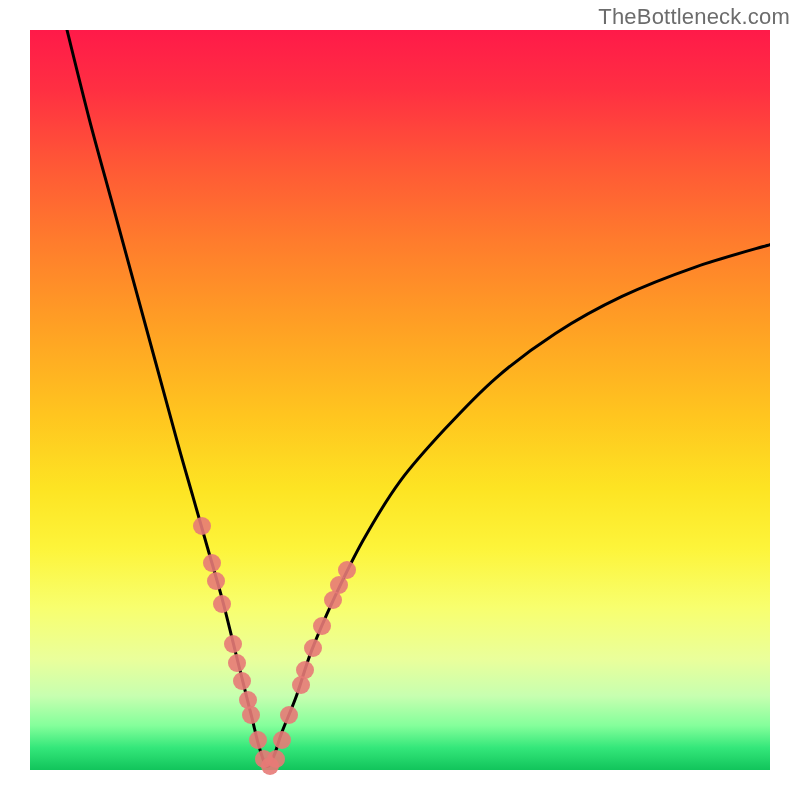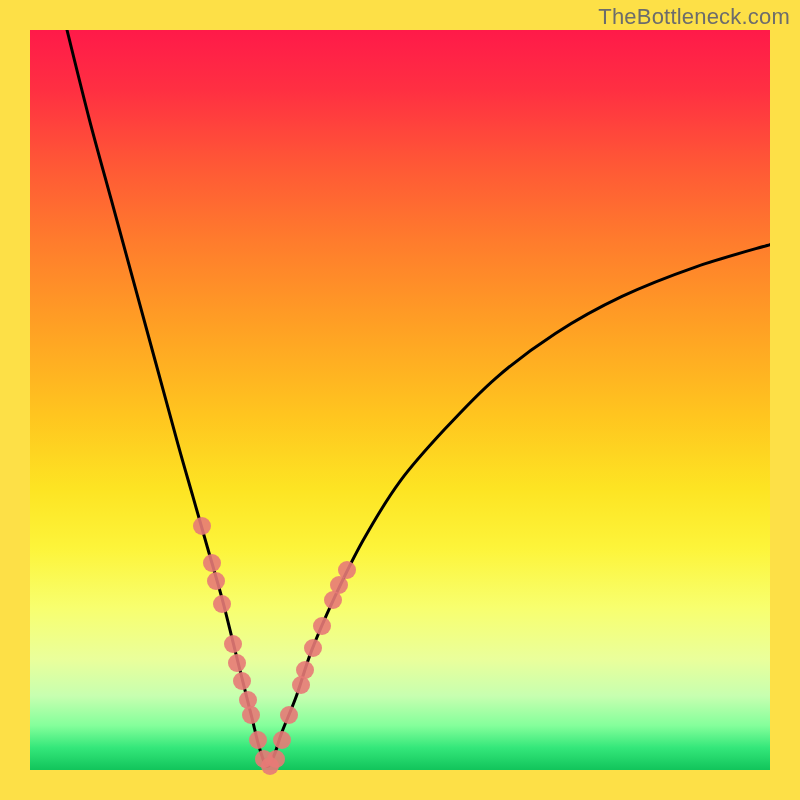--- a/index.html
+++ b/index.html
@@ -1,17 +1,17 @@
 <!DOCTYPE html>
 <html><head>
 <meta charset="utf-8">
 <style>
   * { margin: 0; padding: 0; box-sizing: border-box; }
   html, body { width: 800px; height: 800px; overflow: hidden; background: #000; }
-  .wrap { position: relative; width: 800px; height: 800px; background: #fde047; }
+  .wrap { position: relative; width: 800px; height: 800px; background: #ffffff; }
   .plot {
     position: absolute;
     left: 30px; top: 30px;
     width: 740px; height: 740px;
     background: linear-gradient(to bottom,
       #ff1a49 0%, #ff2f42 8%, #ff5736 18%, #ff7a2d 28%,
       #ffa024 40%, #ffc51f 52%, #fde423 62%, #fdf43a 70%,
       #f8ff6e 78%, #eaff9b 85%, #c7ffb0 90%, #84ff9b 94%,
       #34e77a 97%, #11c45b 100%);
   }

